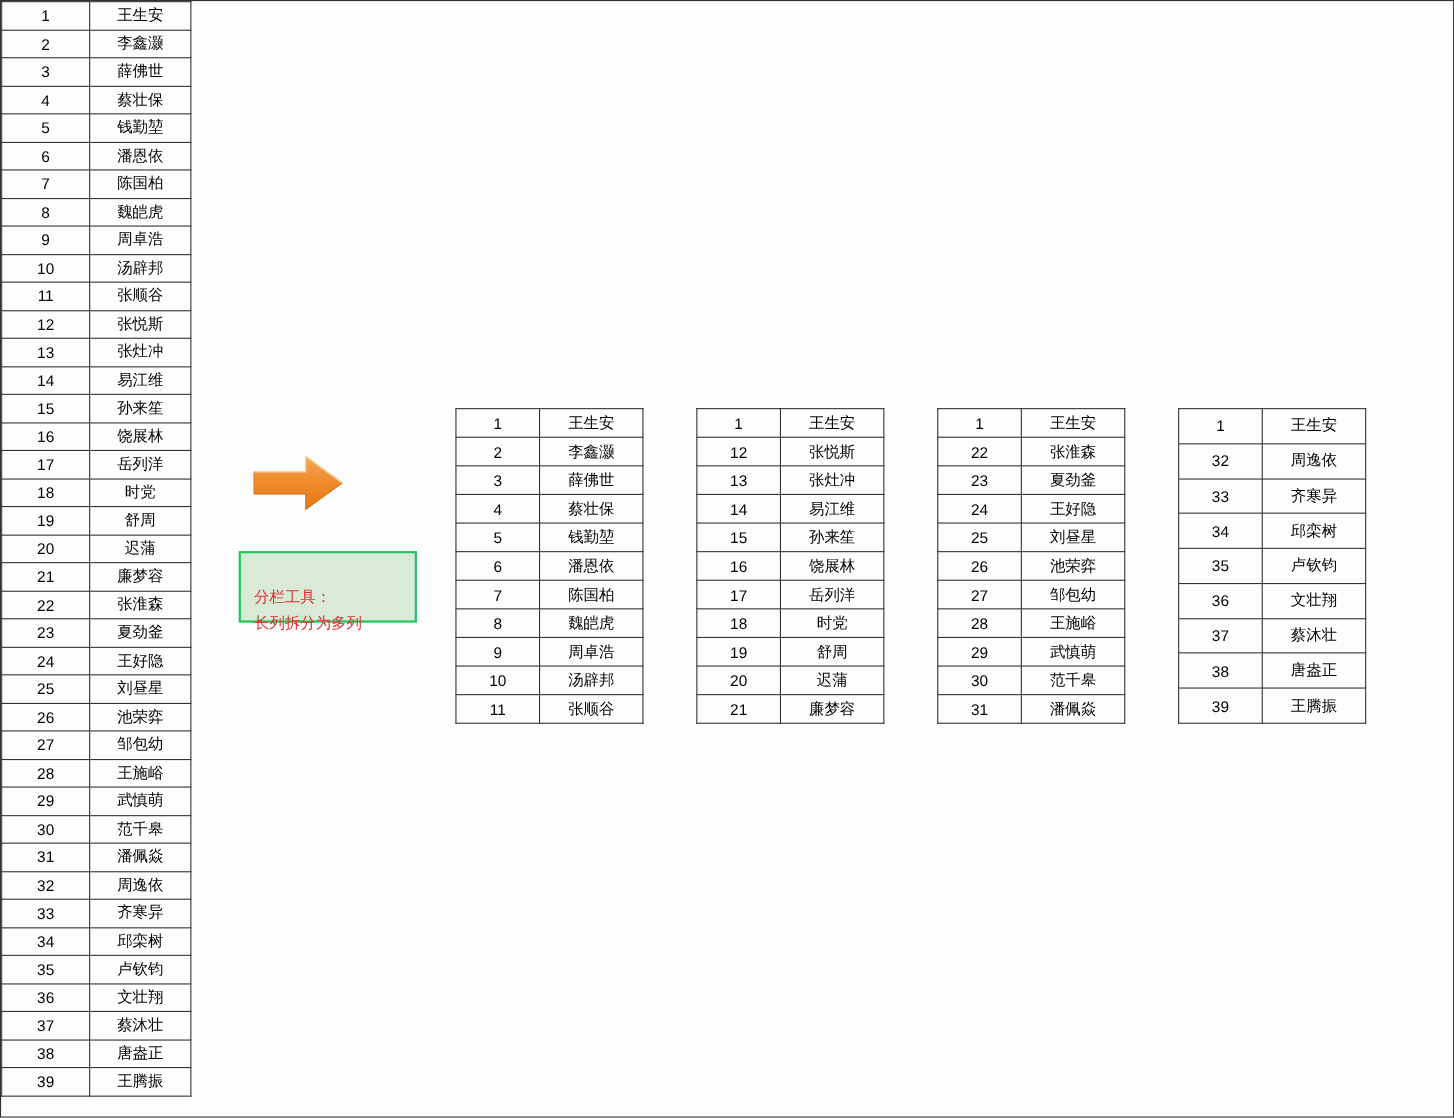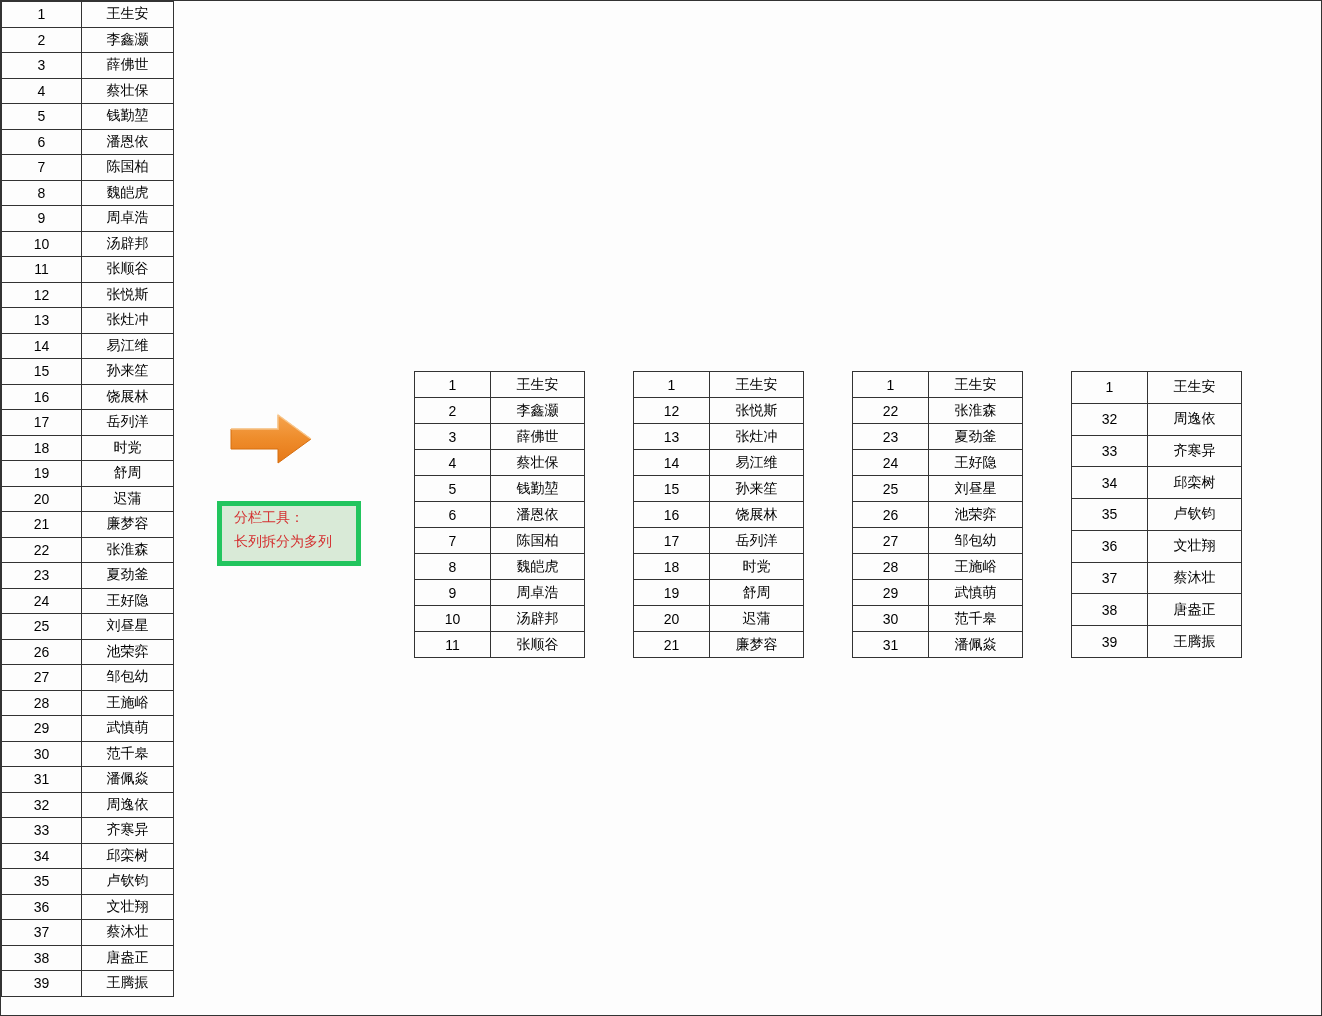--- a/index.html
+++ b/index.html
@@ -36,25 +36,25 @@
     }
     .arrow-container {
       position: absolute;
       left: 225px;
       top: 410px;
     }
     .info-box {
       position: absolute;
       left: 216px;
       top: 500px;
-      width: 144px;
+      width: 162px;
       height: 65px;
       background: #d9ead7;
-      border: 5px solid #22c55e;
-      padding: 0 12px;
+      border: 2px solid #22c55e;
+      padding: 28px 12px;
       font-size: 14px;
       color: #d43030;
       line-height: 1.7;
     }
     .split-tables-container {
       position: absolute;
       left: 413px;
       top: 370px;
       display: flex;
       gap: 48px;

